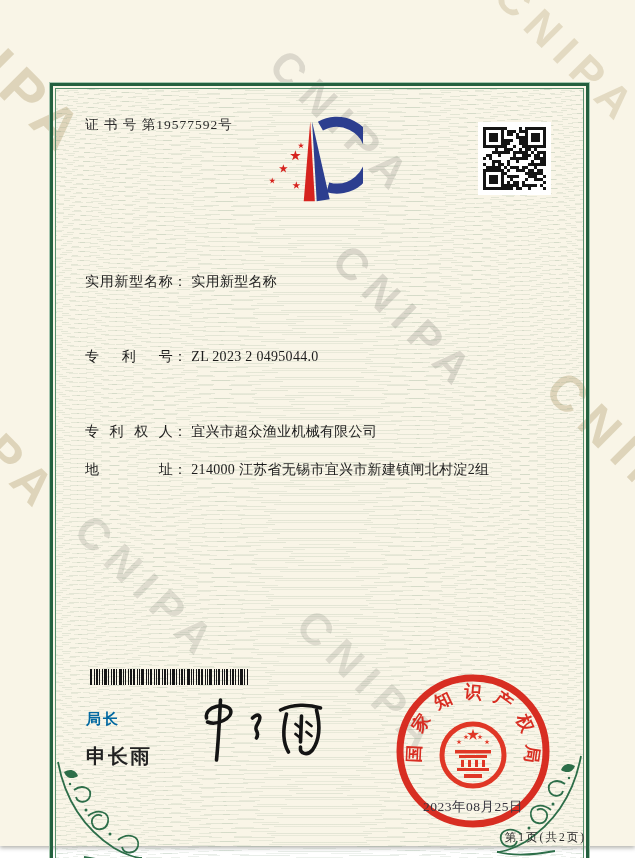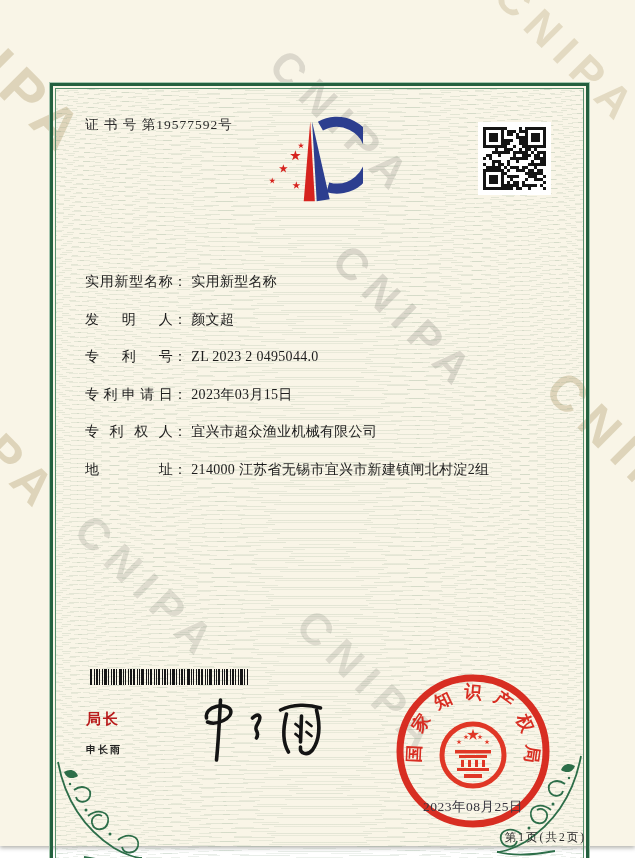--- a/index.html
+++ b/index.html
@@ -28,23 +28,23 @@
   .frow{position:absolute;left:32px;width:492px;font-size:14px;color:#1d1d1d;letter-spacing:.3px;white-space:nowrap;}
   .flabel{display:inline-block;width:88px;text-align:justify;text-align-last:justify;vertical-align:bottom;}
   .fval{margin-left:4px;}
   .f2{position:absolute;left:264px;top:0;white-space:nowrap;}
   .paras{position:absolute;left:32px;top:441px;width:478px;font-size:12.5px;line-height:26px;color:#242424;
          letter-spacing:.6px;text-align:justify;}
   .paras p{margin:0;text-indent:2em;}
   .barcode{position:absolute;left:37px;top:583px;width:162px;height:16px;font-size:0;}
   .barcode i{display:inline-block;height:100%;background:#161616;vertical-align:top;}
   .issuer-role{position:absolute;left:33px;top:624px;font-family:"Liberation Sans",sans-serif;font-weight:700;
-         font-size:15px;color:#b91c1c;letter-spacing:2px;}
+         font-size:15px;color:#0369a1;letter-spacing:2px;}
   .issuer-name{position:absolute;left:33px;top:657px;font-family:"Liberation Sans",sans-serif;font-weight:700;
-         font-size:10px;color:#222;letter-spacing:2px;}
+         font-size:20px;color:#222;letter-spacing:2px;}
   .signature{position:absolute;left:137px;top:608px;}
   .seal{position:absolute;left:335px;top:580px;opacity:.96;}
   .flourish{position:absolute;}
   .flourish.br{right:1px;bottom:2px;}
   .flourish.bl{left:1px;bottom:-4px;transform:scaleX(-1);}
   .footer{position:absolute;left:0;top:744px;width:100%;text-align:right;font-size:11.5px;color:#2c2c2c;letter-spacing:2px;}
 </style>
 </head>
 <body>
 
@@ -529,28 +529,22 @@
               <i class=""></i>
               <i class=""></i>
               <i class="d"></i>
             </div>
         </div>
 
 
         <div class="frow" style="top:187px">
           <span class="flabel">实用新型名称</span><span>：</span><span class="fval">实用新型名称</span>
         </div>
-        <div class="frow" style="top:225px">
-          <span class="flabel">发明人</span><span>：</span><span class="fval">颜文超</span>
-        </div>
         <div class="frow" style="top:262px">
           <span class="flabel">专利号</span><span>：</span><span class="fval">ZL 2023 2 0495044.0</span>
-        </div>
-        <div class="frow" style="top:300px">
-          <span class="flabel">专利申请日</span><span>：</span><span class="fval">2023年03月15日</span>
         </div>
         <div class="frow" style="top:337px">
           <span class="flabel">专利权人</span><span>：</span><span class="fval">宜兴市超众渔业机械有限公司</span>
         </div>
         <div class="frow" style="top:375px">
           <span class="flabel">地址</span><span>：</span><span class="fval">214000 江苏省无锡市宜兴市新建镇闸北村淀2组</span>
         </div>
 
 
         <div class="barcode"><i style="width:2px;margin-right:2px"></i><i style="width:1px;margin-right:1px"></i><i style="width:2px;margin-right:1px"></i><i style="width:1px;margin-right:2px"></i><i style="width:1px;margin-right:1px"></i><i style="width:3px;margin-right:1px"></i><i style="width:1px;margin-right:2px"></i><i style="width:1px;margin-right:1px"></i><i style="width:2px;margin-right:1px"></i><i style="width:1px;margin-right:2px"></i><i style="width:3px;margin-right:1px"></i><i style="width:1px;margin-right:1px"></i><i style="width:1px;margin-right:2px"></i><i style="width:1px;margin-right:1px"></i><i style="width:2px;margin-right:1px"></i><i style="width:2px;margin-right:2px"></i><i style="width:1px;margin-right:1px"></i><i style="width:1px;margin-right:1px"></i><i style="width:3px;margin-right:2px"></i><i style="width:1px;margin-right:1px"></i><i style="width:1px;margin-right:1px"></i><i style="width:2px;margin-right:2px"></i><i style="width:1px;margin-right:1px"></i><i style="width:1px;margin-right:1px"></i><i style="width:2px;margin-right:2px"></i><i style="width:1px;margin-right:1px"></i><i style="width:2px;margin-right:1px"></i><i style="width:1px;margin-right:2px"></i><i style="width:1px;margin-right:1px"></i><i style="width:3px;margin-right:1px"></i><i style="width:1px;margin-right:2px"></i><i style="width:1px;margin-right:1px"></i><i style="width:2px;margin-right:1px"></i><i style="width:1px;margin-right:2px"></i><i style="width:3px;margin-right:1px"></i><i style="width:1px;margin-right:1px"></i><i style="width:1px;margin-right:2px"></i><i style="width:1px;margin-right:1px"></i><i style="width:2px;margin-right:1px"></i><i style="width:2px;margin-right:2px"></i><i style="width:1px;margin-right:1px"></i><i style="width:1px;margin-right:1px"></i><i style="width:3px;margin-right:2px"></i><i style="width:1px;margin-right:1px"></i><i style="width:1px;margin-right:1px"></i><i style="width:2px;margin-right:2px"></i><i style="width:1px;margin-right:1px"></i><i style="width:1px;margin-right:1px"></i><i style="width:2px;margin-right:2px"></i><i style="width:1px;margin-right:1px"></i><i style="width:2px;margin-right:1px"></i><i style="width:1px;margin-right:2px"></i><i style="width:1px;margin-right:1px"></i><i style="width:3px;margin-right:1px"></i><i style="width:1px;margin-right:2px"></i><i style="width:1px;margin-right:1px"></i></div>

